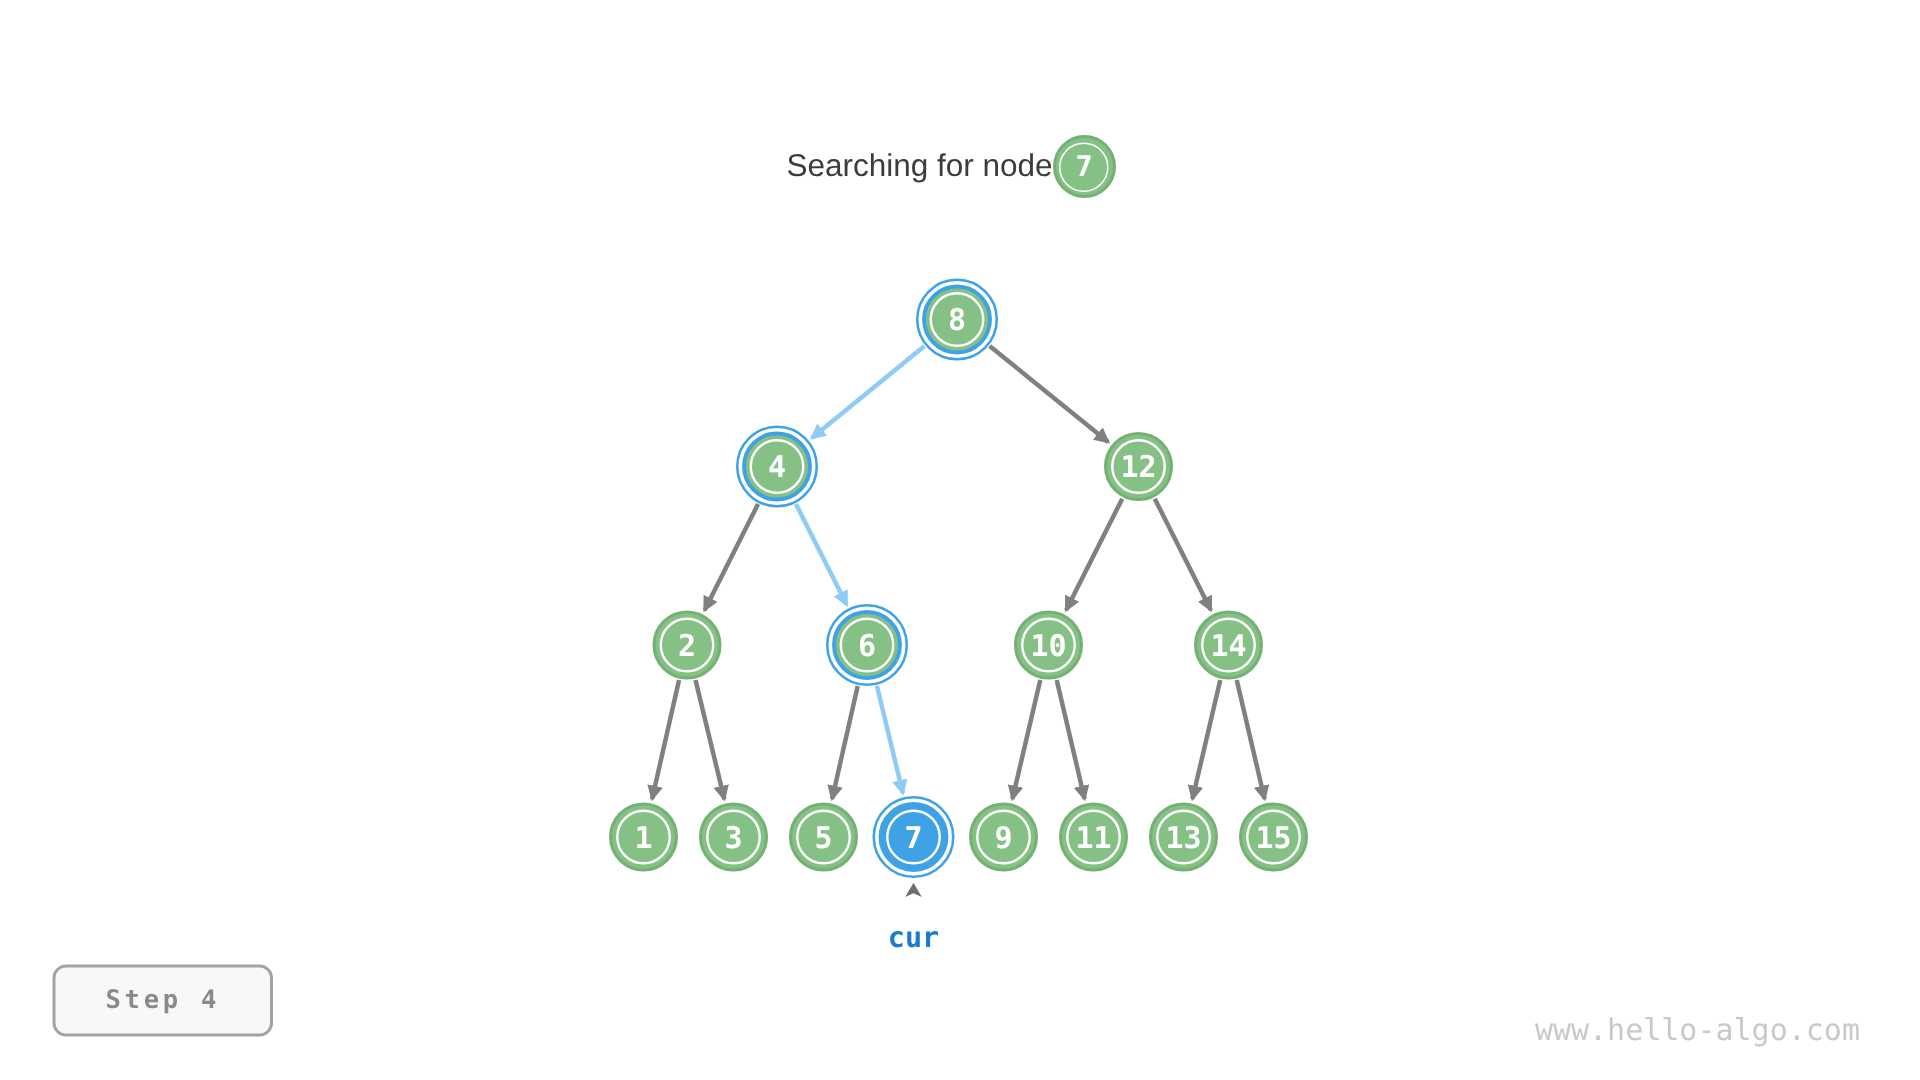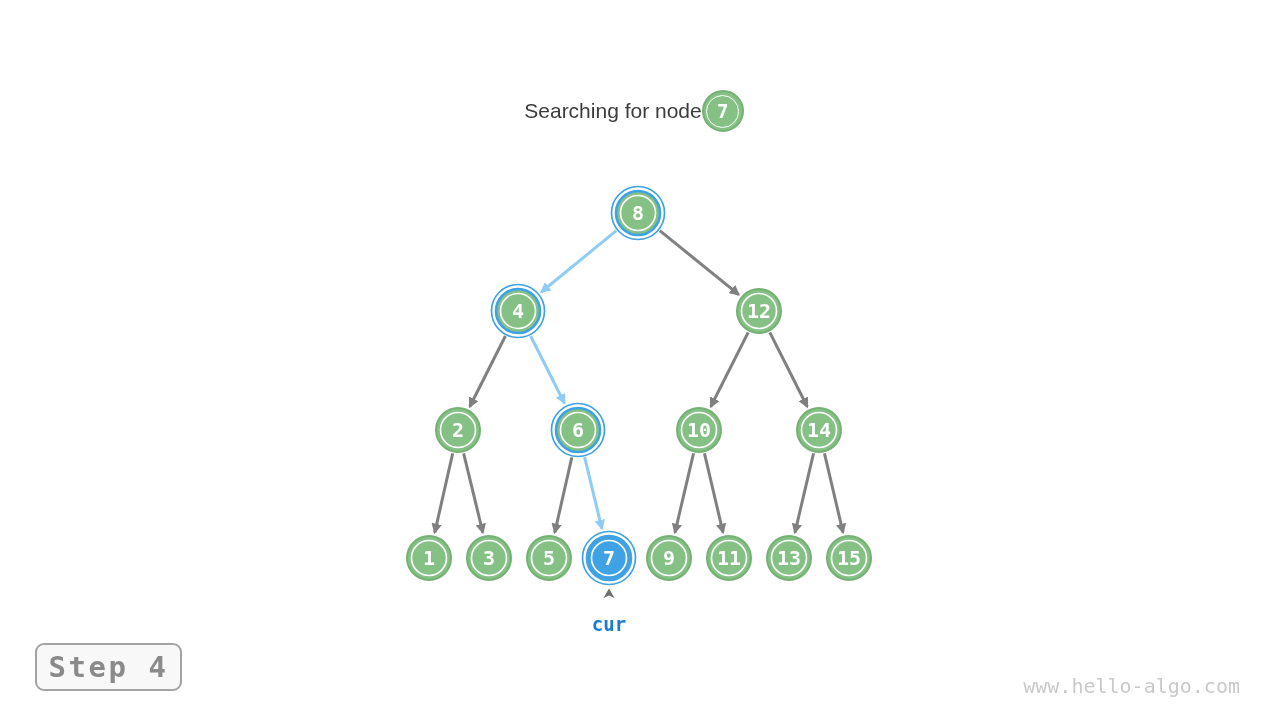--- a/index.html
+++ b/index.html
@@ -69,21 +69,21 @@
     height: 48px;
     box-sizing: border-box;
     background: var(--step-bg);
     border: 2px solid var(--step-border);
     border-radius: 9px;
     display: flex;
     align-items: center;
     justify-content: center;
     font-family: "DejaVu Sans Mono", monospace;
     font-weight: bold;
-    font-size: 29px;
+    font-size: 17px;
     letter-spacing: 2.5px;
     color: var(--step-text);
   }
   .watermark {
     position: absolute;
     right: 40px;
     bottom: 22px;
     font-family: "DejaVu Sans Mono", monospace;
     font-size: 20px;
     color: var(--watermark);

